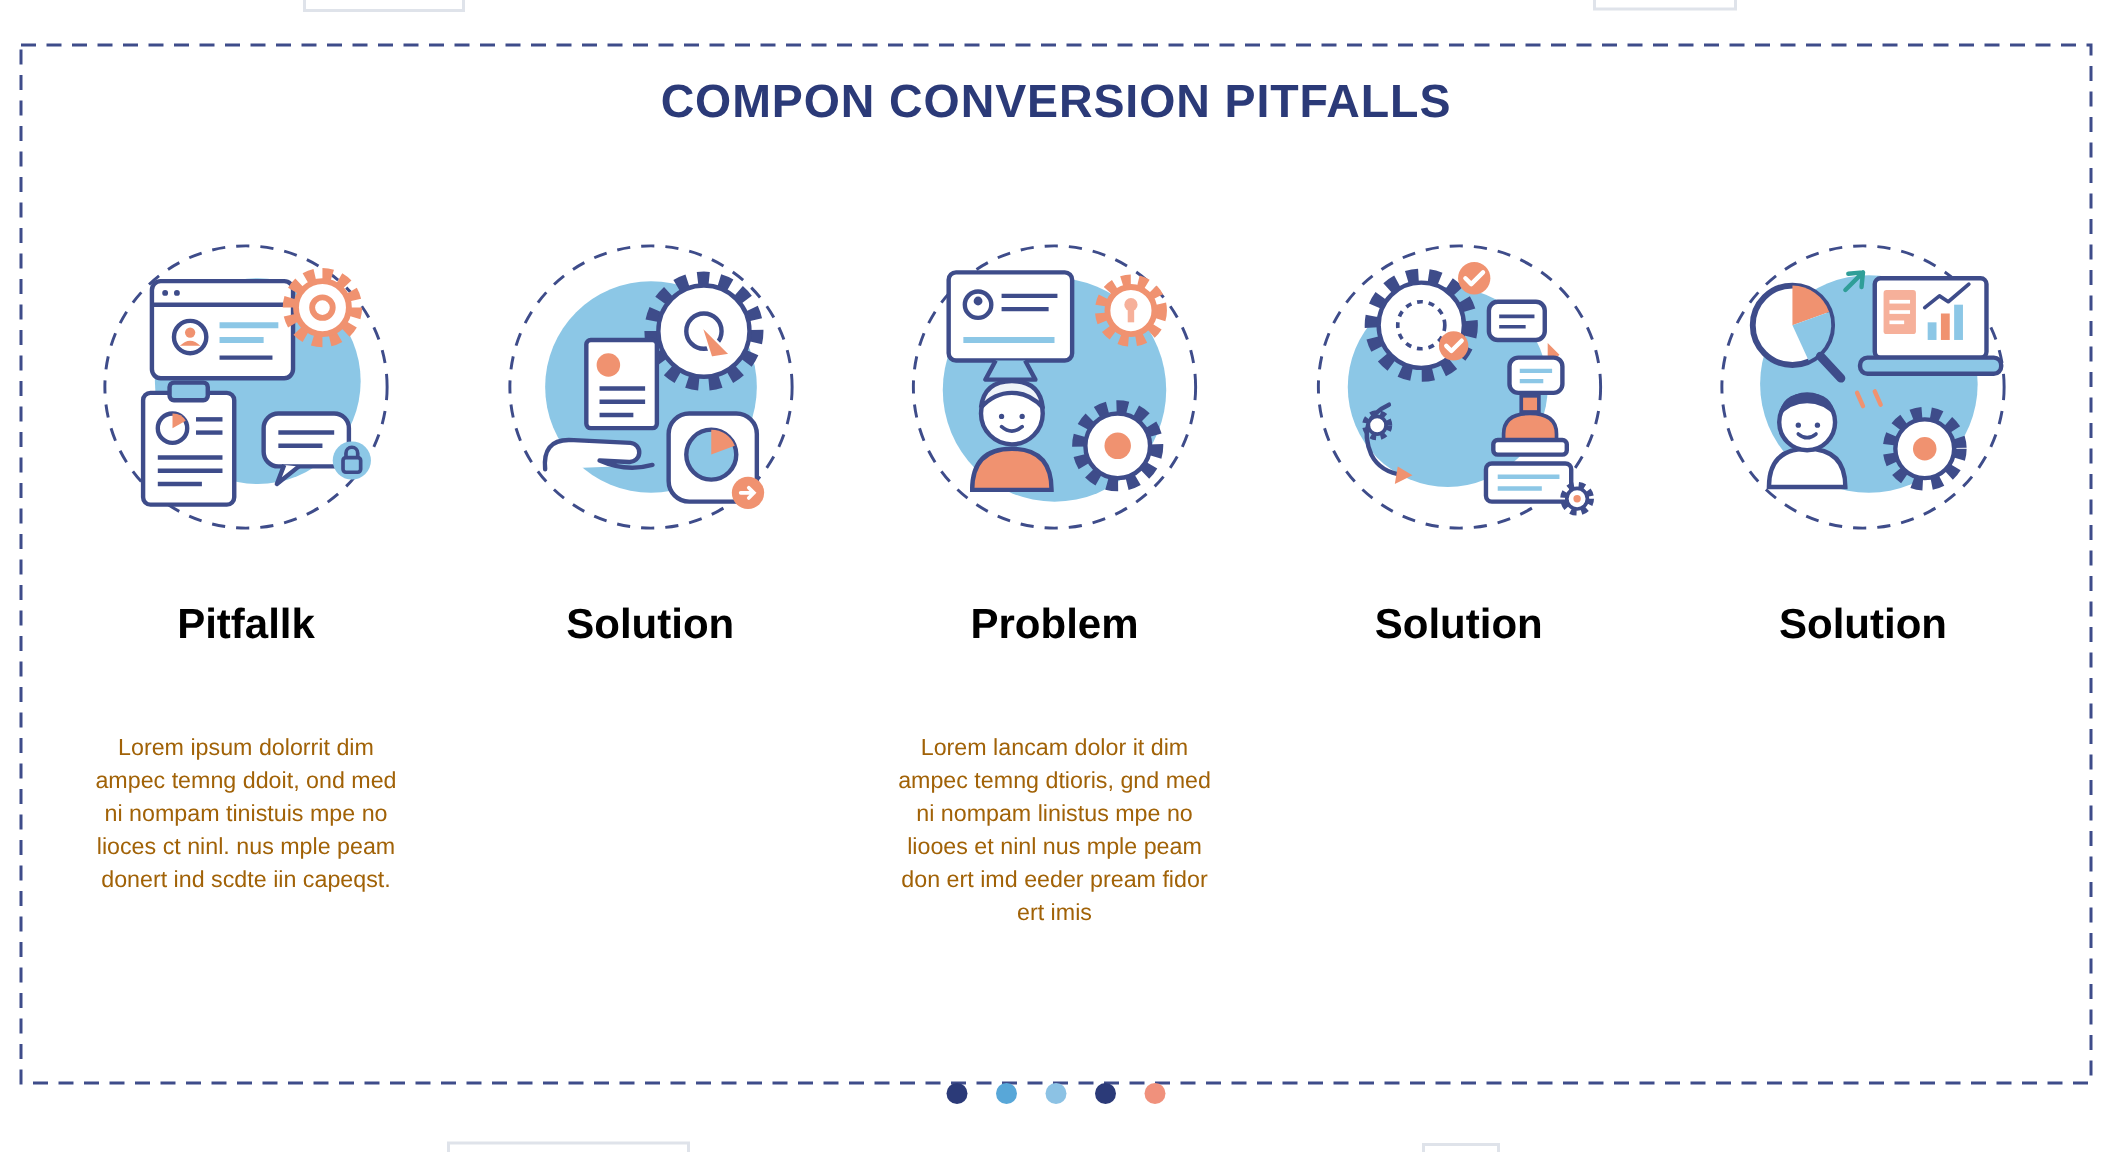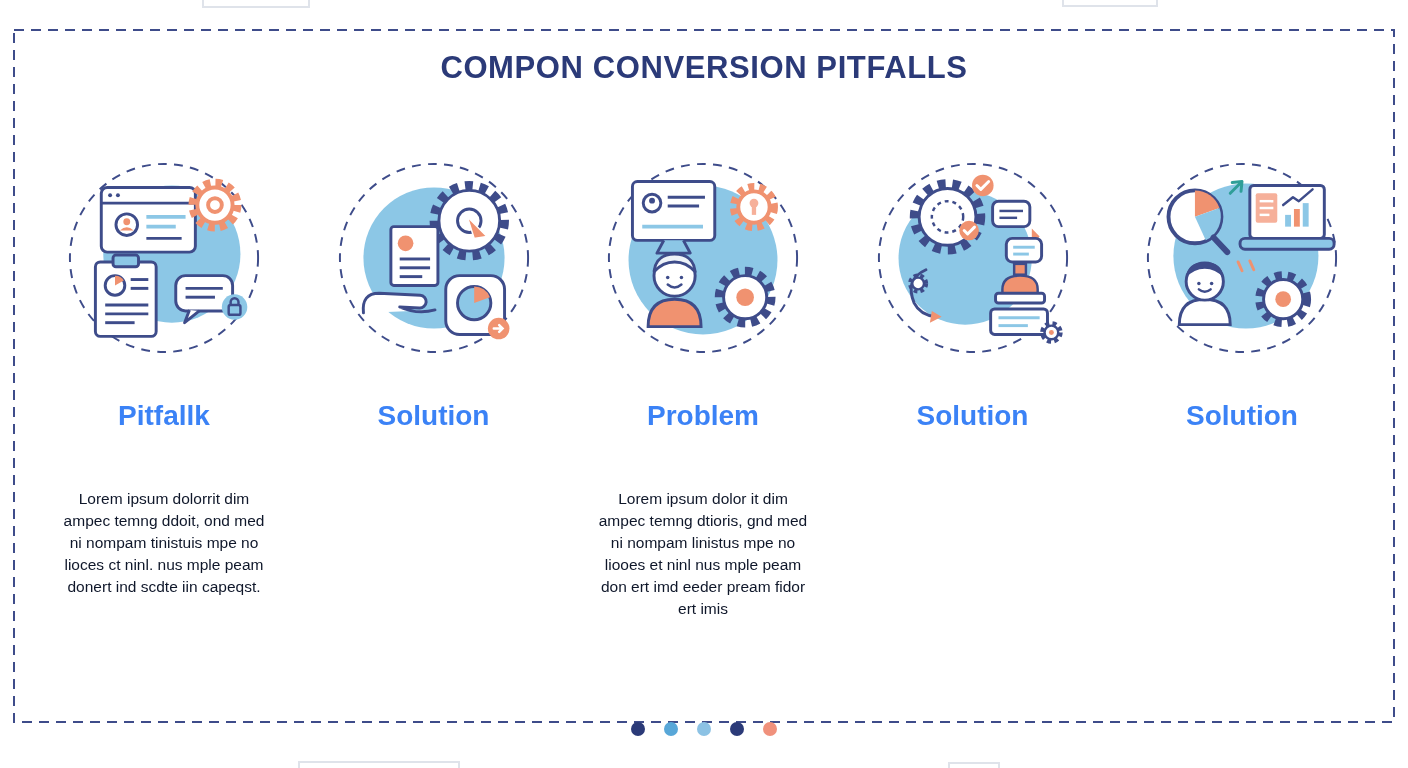--- a/index.html
+++ b/index.html
@@ -15,23 +15,23 @@
   .edge-bot-1 { left:298px; bottom:-4px; width:162px; height:11px; }
   .edge-bot-2 { left:948px; bottom:-3px; width:52px; height:9px; }
 
   .title { position:absolute; top:50px; left:0; width:100%; text-align:center;
            font-size:31px; font-weight:bold; color:#2b3a78; letter-spacing:0.6px; }
 
   .cards { position:absolute; top:160px; left:46px; right:48px;
            display:flex; justify-content:space-between; }
   .card  { width:236px; display:flex; flex-direction:column; align-items:center; }
   .illu  { width:196px; height:196px; }
-  .card-heading { margin-top:44px; font-size:28px; font-weight:bold; color:#3b82f6; }
+  .card-heading { margin-top:44px; font-size:28px; font-weight:bold; color:#000000; }
   .card-body { margin-top:56px; width:214px; font-size:15.5px; line-height:22px;
-               color:#0f172a; text-align:center; }
+               color:#a16207; text-align:center; }
 
   .dots { position:absolute; top:722px; left:0; width:100%;
           display:flex; justify-content:center; gap:19px; }
   .dot  { width:14px; height:14px; border-radius:50%; background:#ccc; cursor:pointer; }
 </style>
 </head>
 <body>
 
 <div class="page">
 
@@ -154,21 +154,21 @@
           <circle cx="78" cy="120" r="1.8" fill="#3e4c8a"></circle>
           <path d="M64 127 q7 6 14 0" stroke="#3e4c8a" stroke-width="2.5" fill="none" stroke-linecap="round"></path>
         </g>
         <g transform="translate(143,140)">
           <circle r="26" fill="none" stroke="#3e4c8a" stroke-width="10" stroke-dasharray="7.5 6"></circle>
           <circle r="22" fill="#fff" stroke="#3e4c8a" stroke-width="3"></circle>
           <circle r="9" fill="#f09270"></circle>
         </g>
       </svg>
       <div class="card-heading">Problem</div>
-      <div class="card-body">Lorem ipsum dolor it dim ampec temng dtioris, gnd med ni nompam linistus mpe no liooes et ninl nus mple peam don ert imd eeder pream fidor ert imis</div>
+      <div class="card-body">Lorem lancam dolor it dim ampec temng dtioris, gnd med ni nompam linistus mpe no liooes et ninl nus mple peam don ert imd eeder pream fidor ert imis</div>
     </div>
 
     <div class="card">
       <svg class="illu" viewBox="0 0 200 200">
         <circle cx="100" cy="100" r="96" fill="none" stroke="#3e4c8a" stroke-width="2" stroke-dasharray="9 7.5"></circle>
         <circle cx="92" cy="100" r="68" fill="#8cc7e6"></circle>
         <g transform="translate(74,58)">
           <circle r="34" fill="none" stroke="#3e4c8a" stroke-width="9" stroke-dasharray="8 7"></circle>
           <circle r="29" fill="#fff" stroke="#3e4c8a" stroke-width="3"></circle>
           <circle r="16" fill="none" stroke="#3e4c8a" stroke-width="2.5" stroke-dasharray="4 4"></circle>

